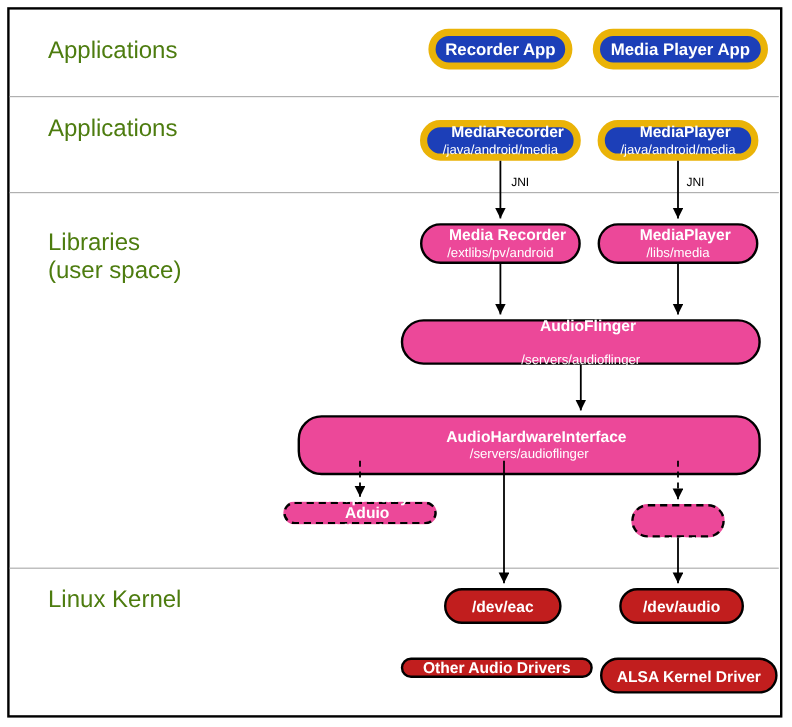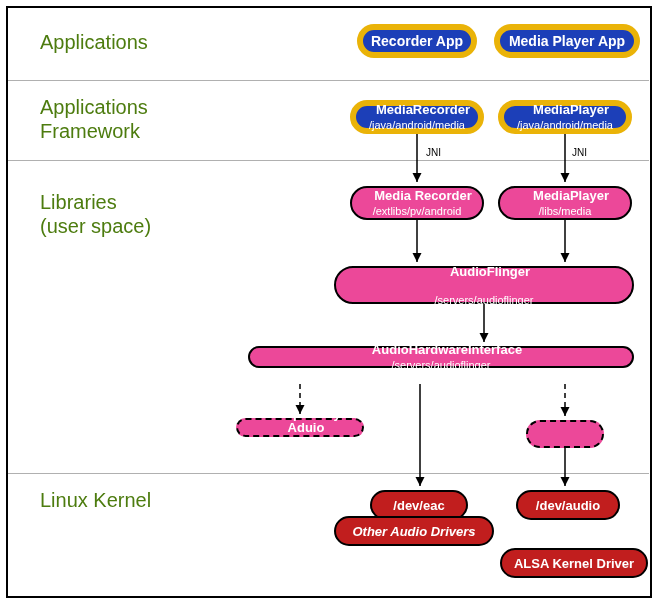--- a/index.html
+++ b/index.html
@@ -65,21 +65,20 @@
 </style>
 </head>
 <body>
 
 <div class="frame"></div>
 
 <div class="section-label" style="top:30px;">Applications</div>
 
 <div class="section-label" style="top:95px;">
   <span>Applications</span><br>
-  <span>Framework</span>
 </div>
 
 <div class="section-label" style="top:190px;">
   <span>Libraries</span><br>
   <span>(user space)</span>
 </div>
 
 <div class="section-label" style="top:488px;">Linux Kernel</div>
 
 <div class="divider" style="top:80px;"></div>
@@ -112,42 +111,42 @@
 <div class="node green" style="left:498px; top:186px; width:134px; height:34px;">
   <div class="title">MediaPlayer</div>
   <div class="sub">/libs/media</div>
 </div>
 
 <div class="node green" style="left:334px; top:266px; width:300px; height:38px;gap:13px;">
   <div class="title">AudioFlinger</div>
   <div class="sub">/servers/audioflinger</div>
 </div>
 
-<div class="node green" style="left:248px; top:346px; width:386px; height:22px;align-items:center;">
+<div class="node green" style="left:248px; top:346px; width:386px; height:50px;align-items:center;">
   <div class="title">AudioHardwareInterface</div>
   <div class="sub">/servers/audioflinger</div>
 </div>
 
 <div class="node green dashed" style="left:236px; top:418px; width:128px; height:19px;">
   <div class="title">Proprietary Aduio</div>
   <div class="title" style="margin-top:0;">Libraries</div>
 </div>
 
 <div class="node green dashed" style="left:526px; top:420px; width:78px; height:28px;">
   <div class="single" style="font-size:13px;margin-top:37px;">ALSA</div>
 </div>
 
 <div class="node red" style="left:370px; top:490px; width:98px; height:30px;">
   <div class="single" style="font-size:13px;">/dev/eac</div>
 </div>
 <div class="node red" style="left:516px; top:490px; width:104px; height:30px;">
   <div class="single" style="font-size:13px;">/dev/audio</div>
 </div>
 
-<div class="node red" style="left:334px; top:516px; width:160px; height:30px;font-style:italic;">
+<div class="node red" style="left:334px; top:548px; width:160px; height:17px;">
   <div class="single" style="font-size:13px;">Other Audio Drivers</div>
 </div>
 <div class="node red" style="left:500px; top:548px; width:148px; height:30px;">
   <div class="single" style="font-size:13px;">ALSA Kernel Driver</div>
 </div>
 
 <svg class="arrows">
   <defs>
     <marker id="ah" markerWidth="8" markerHeight="8" refX="6" refY="3" orient="auto">
       <path d="M0,0 L6,3 L0,6 Z" fill="#000"></path>

